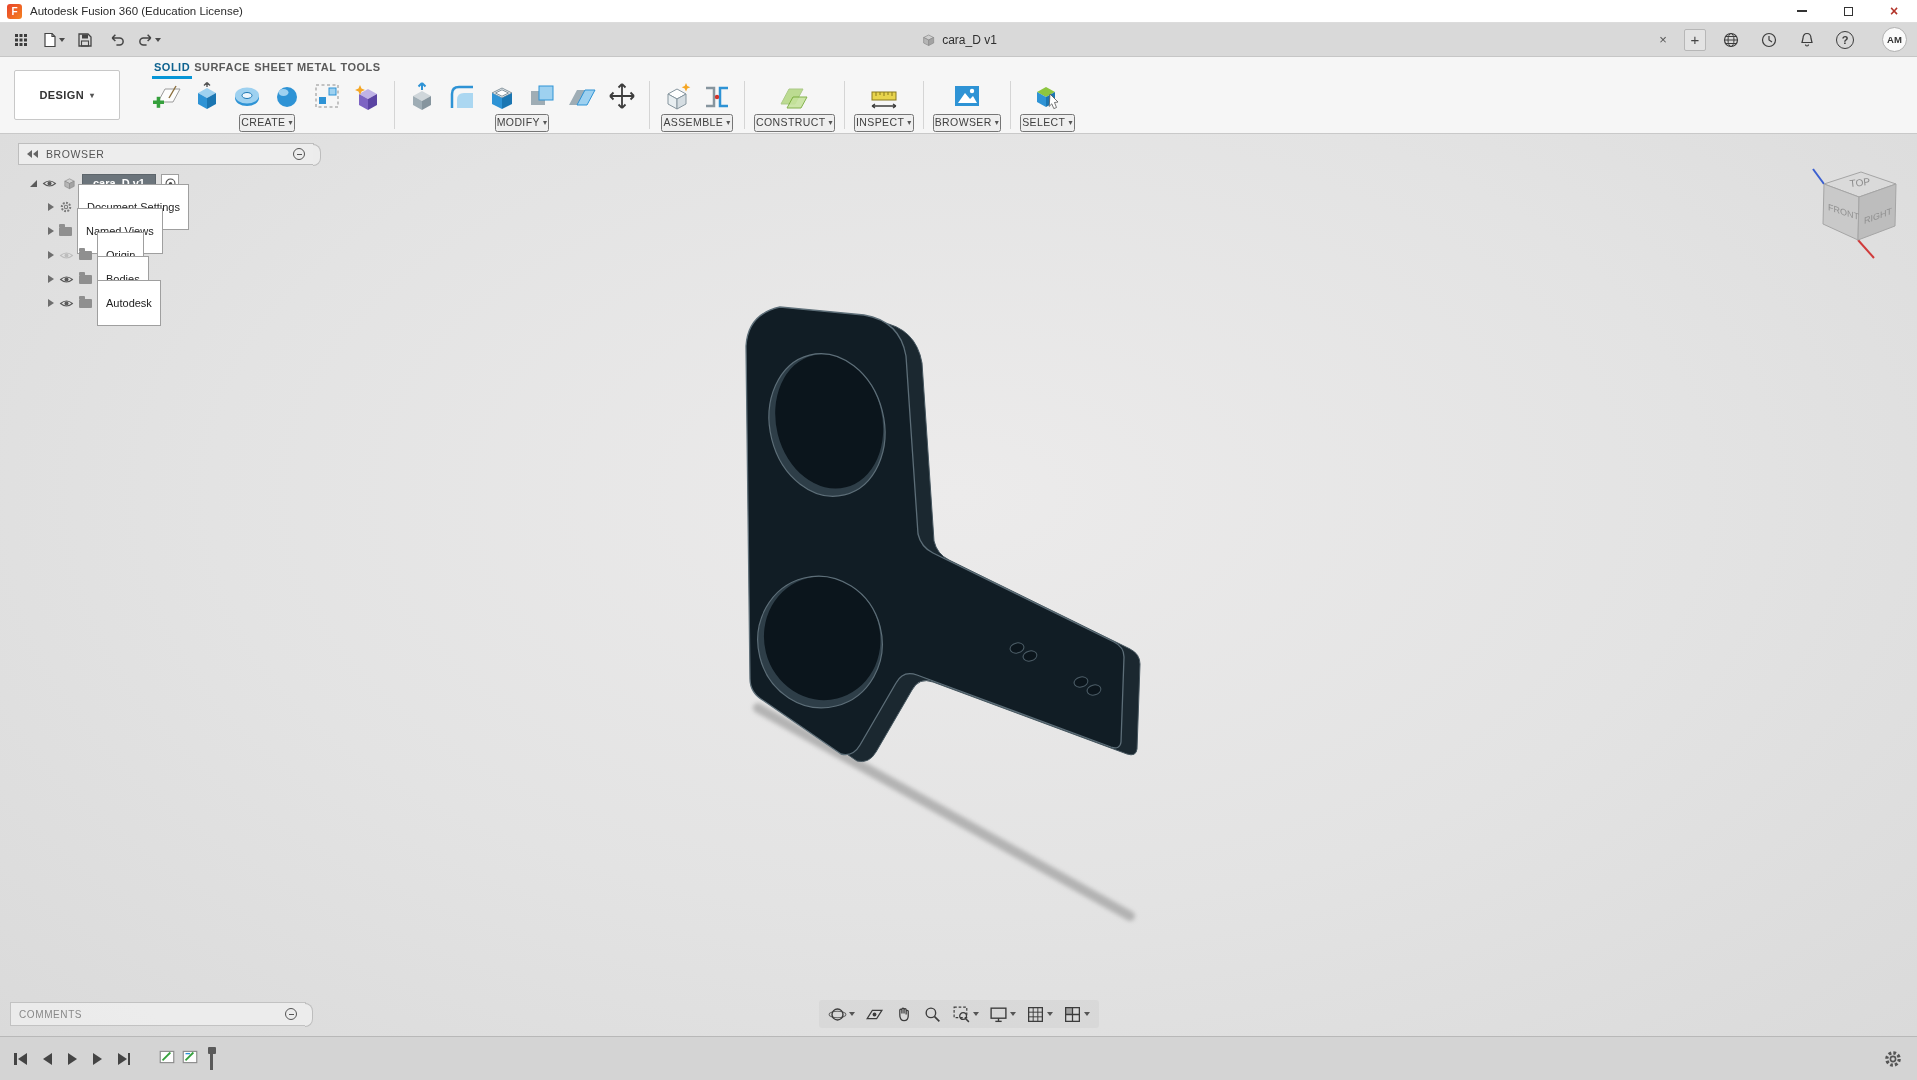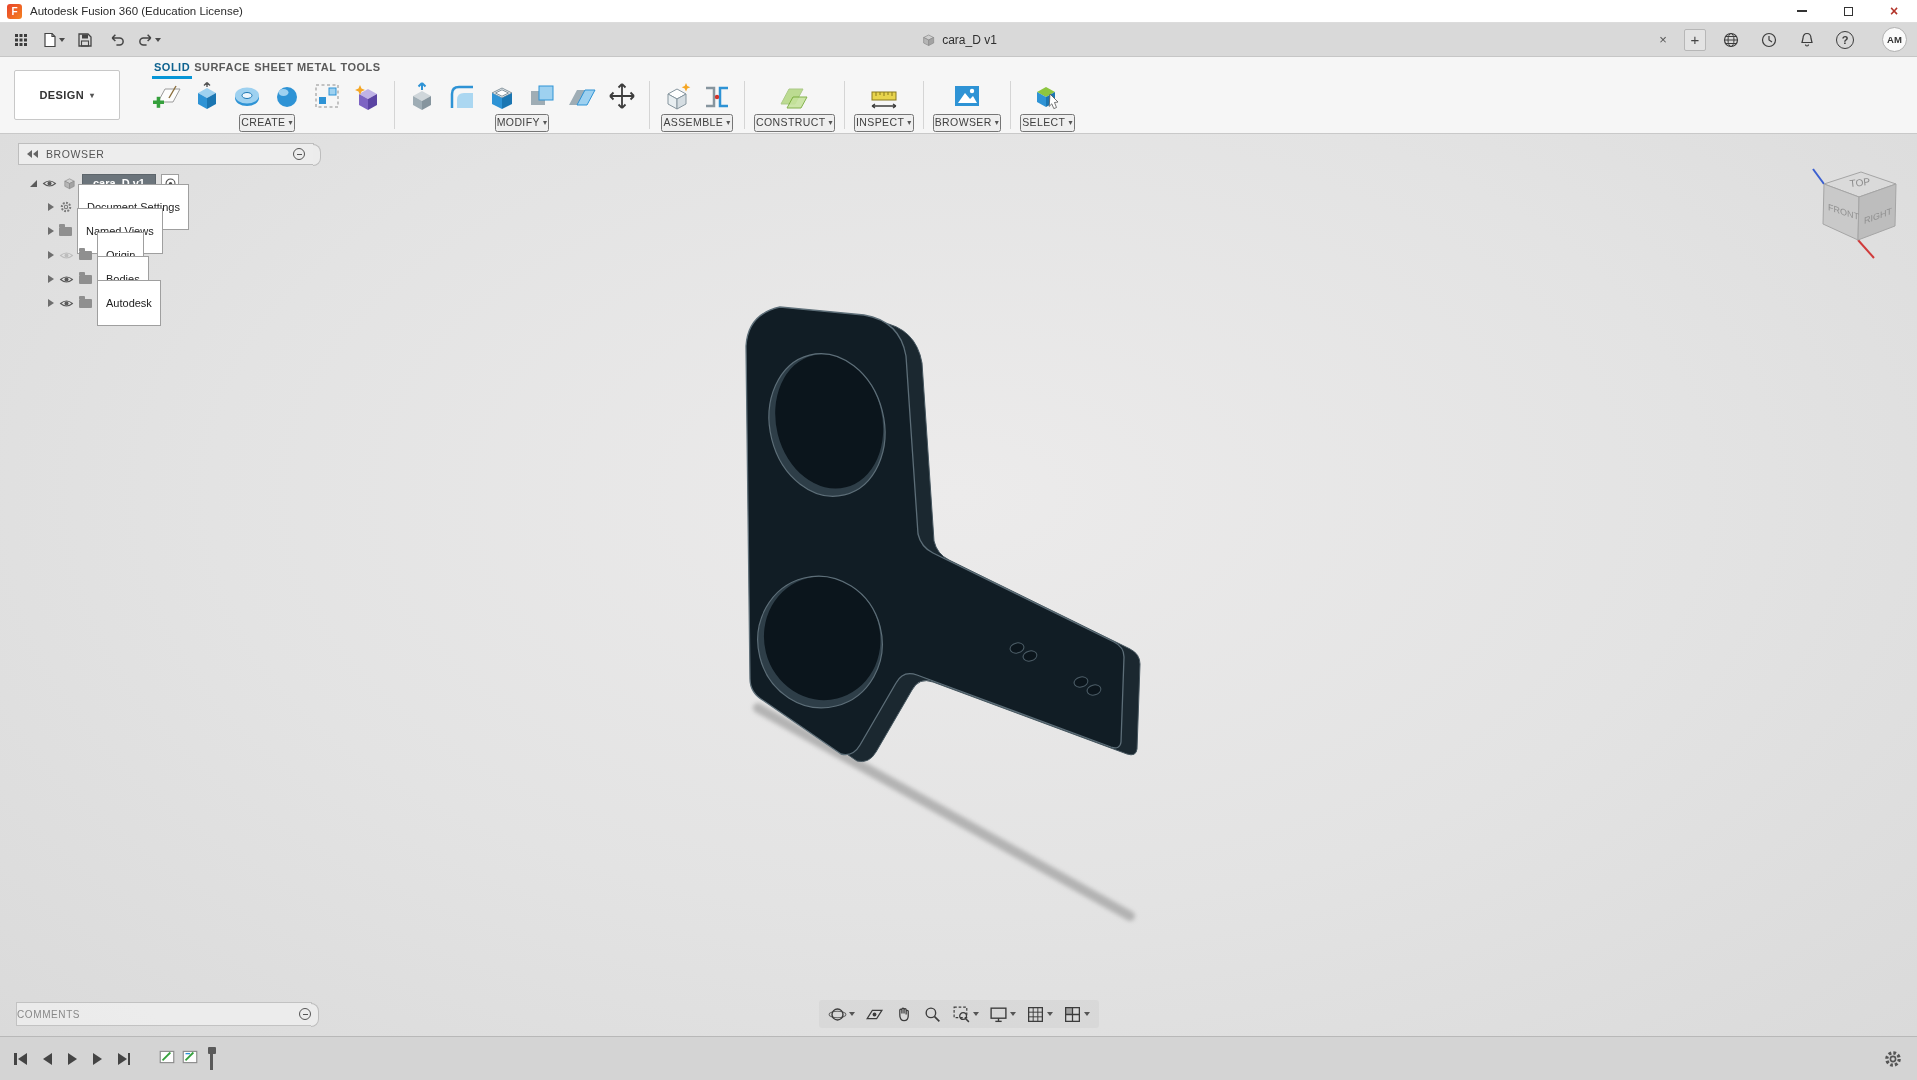--- a/index.html
+++ b/index.html
@@ -83,22 +83,22 @@
   .label-box { background:#ffffff; border:1px solid #9f9f9f; font-size:11px; color:#222; padding:16px 8px; white-space:nowrap; }
   .label-box.rootbox { background:#6b747b; color:#ffffff; font-weight:bold; border-color:#5d656b; padding:2px 10px; }
   .radio-box { width:18px; height:18px; background:#fff; border:1px solid #9f9f9f; display:flex; align-items:center; justify-content:center; }
   .folder { width:13px; height:9px; background:#8f8f8f; border-radius:1px; position:relative; flex:none; }
   .folder::before { content:""; position:absolute; top:-3px; left:0; width:6px; height:3px; background:#8f8f8f; border-radius:1px 1px 0 0; }
 
   
   .viewcube { position:absolute; left:1806px; top:24px; width:110px; height:112px; }
 
   
-  .comments { position:absolute; left:16px; top:868px; width:296px; height:24px;
-    background:rgba(236,236,236,.95); border:1px solid #c2c2c2; display:flex; align-items:center; padding:0 0; }
+  .comments { position:absolute; left:10px; top:868px; width:296px; height:24px;
+    background:rgba(236,236,236,.95); border:1px solid #c2c2c2; display:flex; align-items:center; padding:0 8px; }
   .comments-title { font-size:10px; color:#888; letter-spacing:.6px; }
 
   
   .navbar { position:absolute; left:50%; transform:translateX(-50%); top:866px; height:28px;
     display:flex; align-items:center; gap:4px; background:rgba(120,120,120,.07); border-radius:3px; padding:0 6px; }
   .nbtn { height:24px; display:flex; align-items:center; justify-content:center; padding:0 3px; gap:2px; }
   .nav-caret { width:0; height:0; border-left:3px solid transparent; border-right:3px solid transparent; border-top:4px solid #555; }
 
   
   .timeline { position:absolute; left:0; bottom:0; width:1917px; height:44px;

